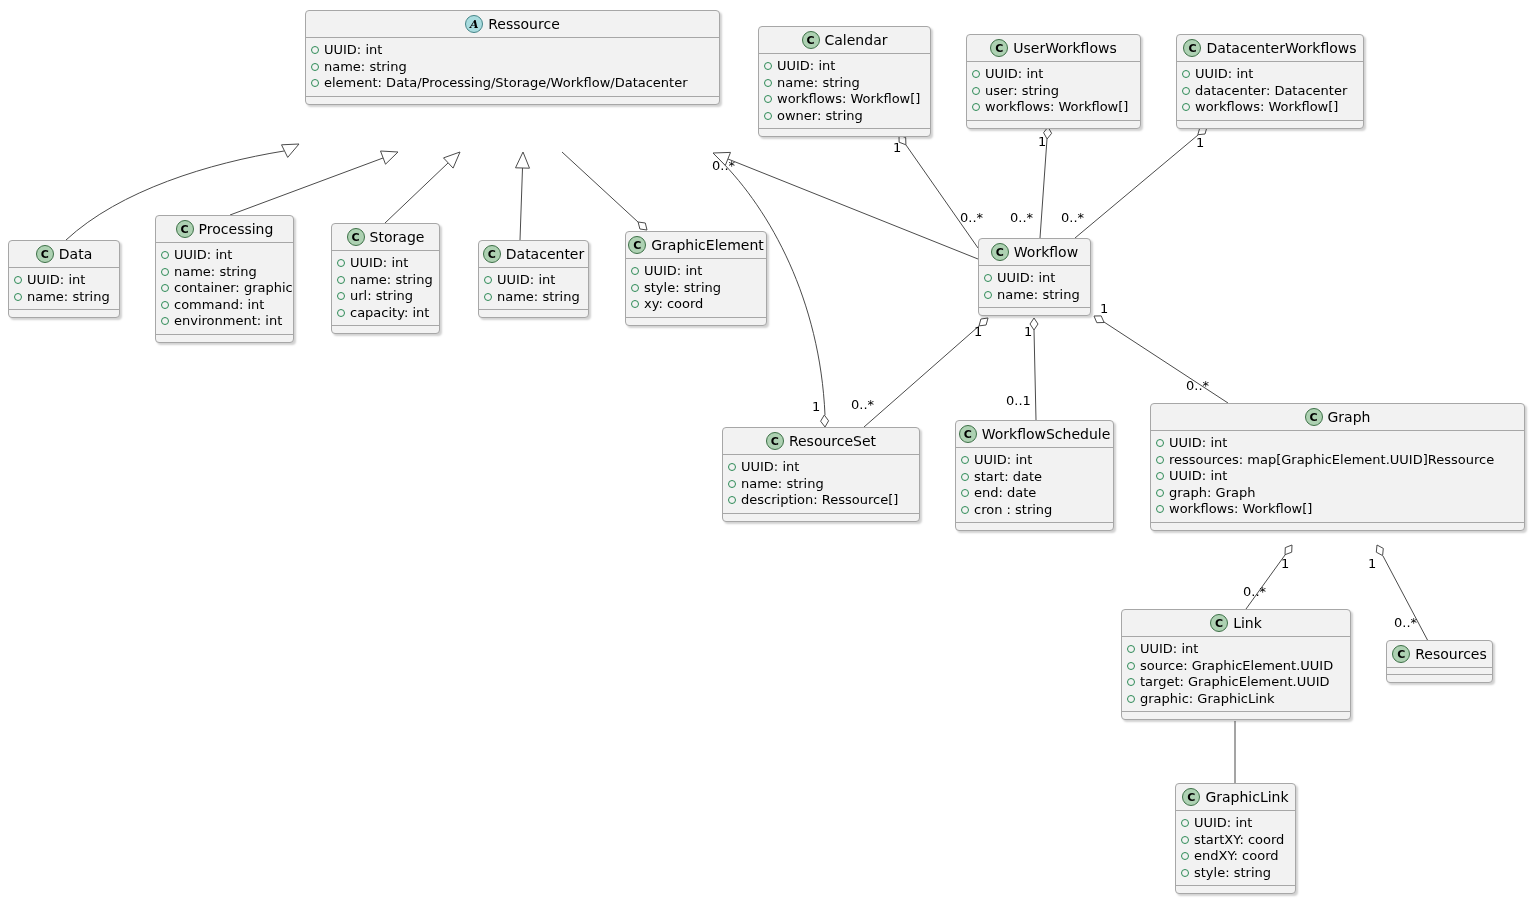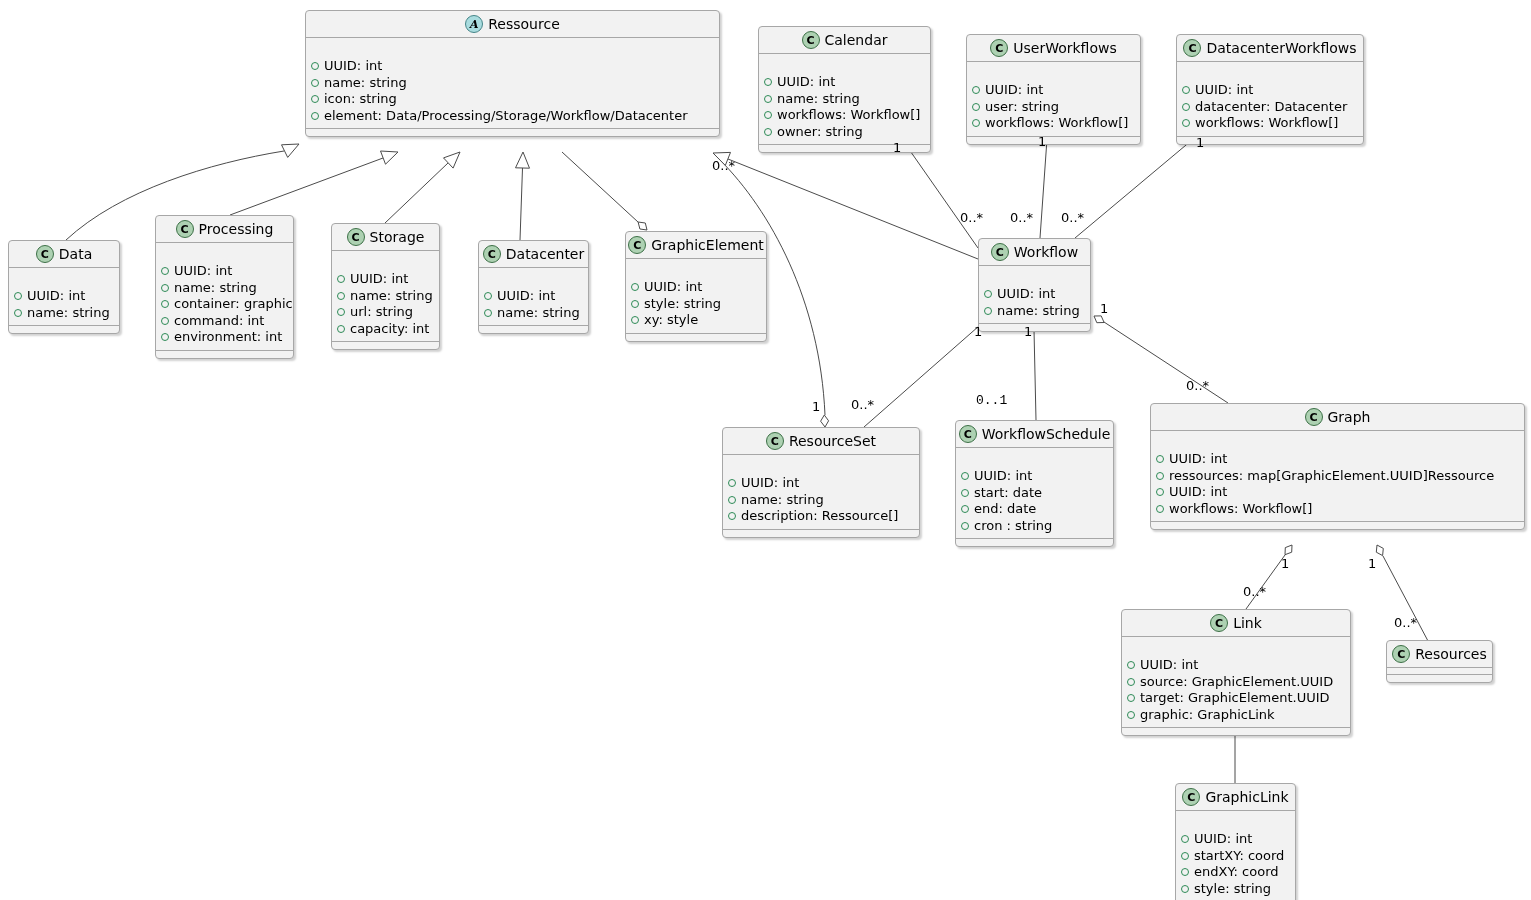--- a/index.html
+++ b/index.html
@@ -12,21 +12,21 @@
                box-shadow:2px 2px 2px rgba(0,0,0,.18); box-sizing:border-box; }
   .hdr { display:flex; align-items:center; justify-content:center; gap:5px;
          padding:4px 6px; font-size:14px; color:#000; white-space:nowrap; }
   .circ { width:18px; height:18px; border-radius:50%; flex:0 0 auto;
           display:flex; align-items:center; justify-content:center;
           font-size:11px; font-weight:bold; color:#000;
           background:#ADD1B2; border:1px solid #3D7047; box-sizing:border-box; }
   .circ.abstract { background:#A9DCDF; border-color:#458588; font-style:italic;
                    font-family:"DejaVu Serif", serif; }
   .abstract-name { }
-  .attrs { border-top:1px solid #A7A7A7; padding:20px 8px 4px 5px; }
+  .attrs { border-top:1px solid #A7A7A7; padding:4px 8px 4px 5px; }
   .attrs.empty { height:6px; padding:0; }
   .attr { display:flex; align-items:center; gap:5px; font-size:13px;
           line-height:16.5px; white-space:nowrap; color:#000; }
   .fdot { width:6px; height:6px; border-radius:50%; flex:0 0 auto;
           border:1.5px solid #2E8B57; background:transparent; box-sizing:content-box; }
   .foot { border-top:1px solid #A7A7A7; height:7px; }
   .mult { position:absolute; z-index:2; font-size:13px; color:#000; white-space:nowrap; }
 </style>
 </head>
 <body>
@@ -80,24 +80,20 @@
       <div class="attr">
           <span class="fdot"></span>
           <span>UUID: int</span>
         </div>
       <div class="attr">
           <span class="fdot"></span>
           <span>name: string</span>
         </div>
       <div class="attr">
           <span class="fdot"></span>
-          <span>icon: string</span>
-        </div>
-      <div class="attr">
-          <span class="fdot"></span>
           <span>element: Data/Processing/Storage/Workflow/Datacenter</span>
         </div>
     </div>
     <div class="foot"></div>
   </div>
 
   <div class="uml-class" style="left:758px; top:26px; width:173px;">
     <div class="hdr">
       <span class="circ">C</span>
       <span>Calendar</span>
@@ -268,21 +264,21 @@
       <div class="attr">
           <span class="fdot"></span>
           <span>UUID: int</span>
         </div>
       <div class="attr">
           <span class="fdot"></span>
           <span>style: string</span>
         </div>
       <div class="attr">
           <span class="fdot"></span>
-          <span>xy: style</span>
+          <span>xy: coord</span>
         </div>
     </div>
     <div class="foot"></div>
   </div>
 
   <div class="uml-class" style="left:978px; top:238px; width:113px;">
     <div class="hdr">
       <span class="circ">C</span>
       <span>Workflow</span>
     </div>
@@ -357,20 +353,24 @@
           <span class="fdot"></span>
           <span>UUID: int</span>
         </div>
       <div class="attr">
           <span class="fdot"></span>
           <span>ressources: map[GraphicElement.UUID]Ressource</span>
         </div>
       <div class="attr">
           <span class="fdot"></span>
           <span>UUID: int</span>
+        </div>
+      <div class="attr">
+          <span class="fdot"></span>
+          <span>graph: Graph</span>
         </div>
       <div class="attr">
           <span class="fdot"></span>
           <span>workflows: Workflow[]</span>
         </div>
     </div>
     <div class="foot"></div>
   </div>
 
   <div class="uml-class" style="left:1121px; top:609px; width:230px;">
@@ -438,21 +438,21 @@
   <span class="mult" style="left:960px; top:210px;">0..*</span>
   <span class="mult" style="left:1038px; top:134px;">1</span>
   <span class="mult" style="left:1010px; top:210px;">0..*</span>
   <span class="mult" style="left:1196px; top:135px;">1</span>
   <span class="mult" style="left:1061px; top:210px;">0..*</span>
   <span class="mult" style="left:712px; top:158px;">0..*</span>
   <span class="mult" style="left:812px; top:399px;">1</span>
   <span class="mult" style="left:974px; top:324px;">1</span>
   <span class="mult" style="left:851px; top:397px;">0..*</span>
   <span class="mult" style="left:1024px; top:324px;">1</span>
-  <span class="mult" style="left:976px; top:393px;font-family:Liberation Mono, monospace;">0..1</span>
+  <span class="mult" style="left:1006px; top:393px;">0..1</span>
   <span class="mult" style="left:1100px; top:301px;">1</span>
   <span class="mult" style="left:1186px; top:378px;">0..*</span>
   <span class="mult" style="left:1281px; top:556px;">1</span>
   <span class="mult" style="left:1243px; top:584px;">0..*</span>
   <span class="mult" style="left:1368px; top:556px;">1</span>
   <span class="mult" style="left:1394px; top:615px;">0..*</span>
 
 </div>
 
 </body></html>

